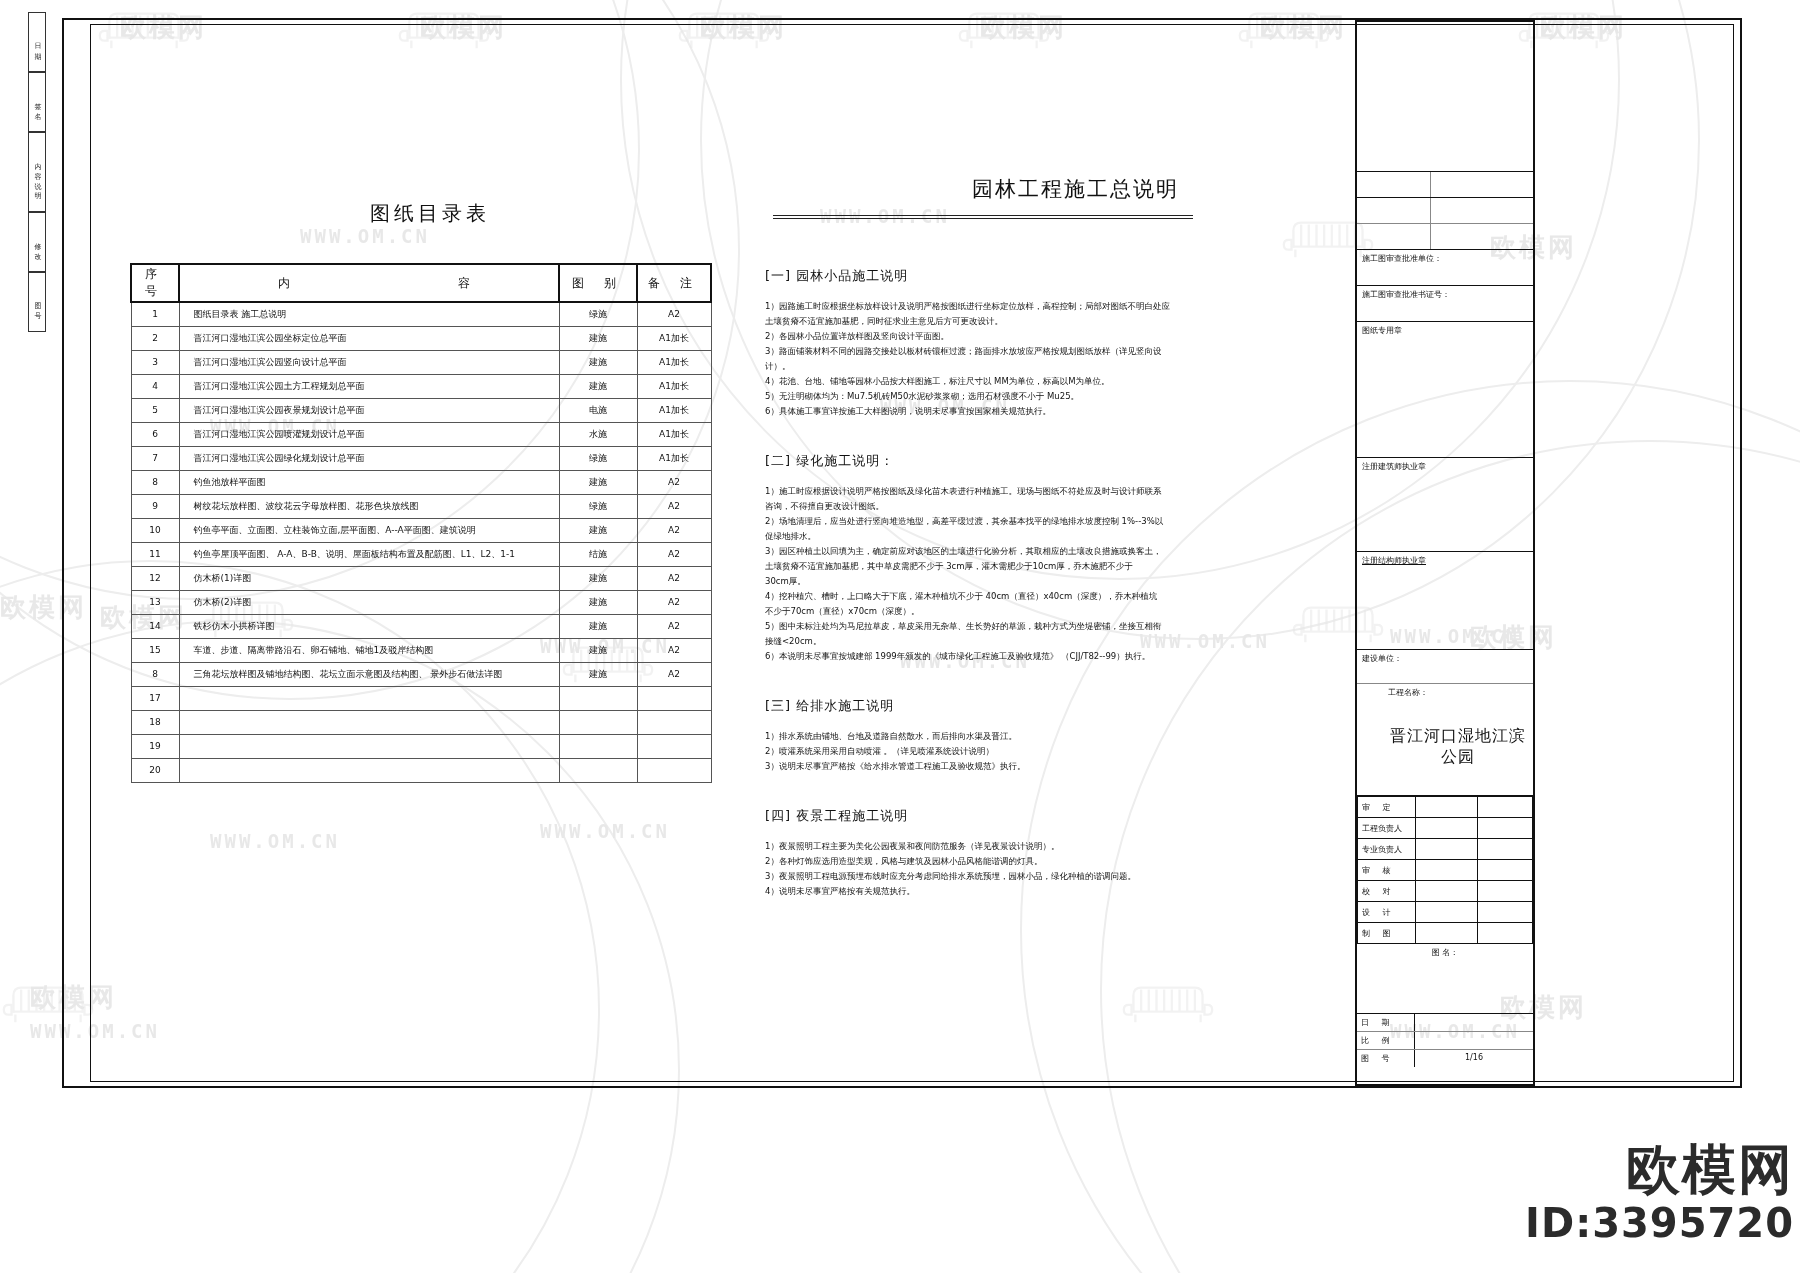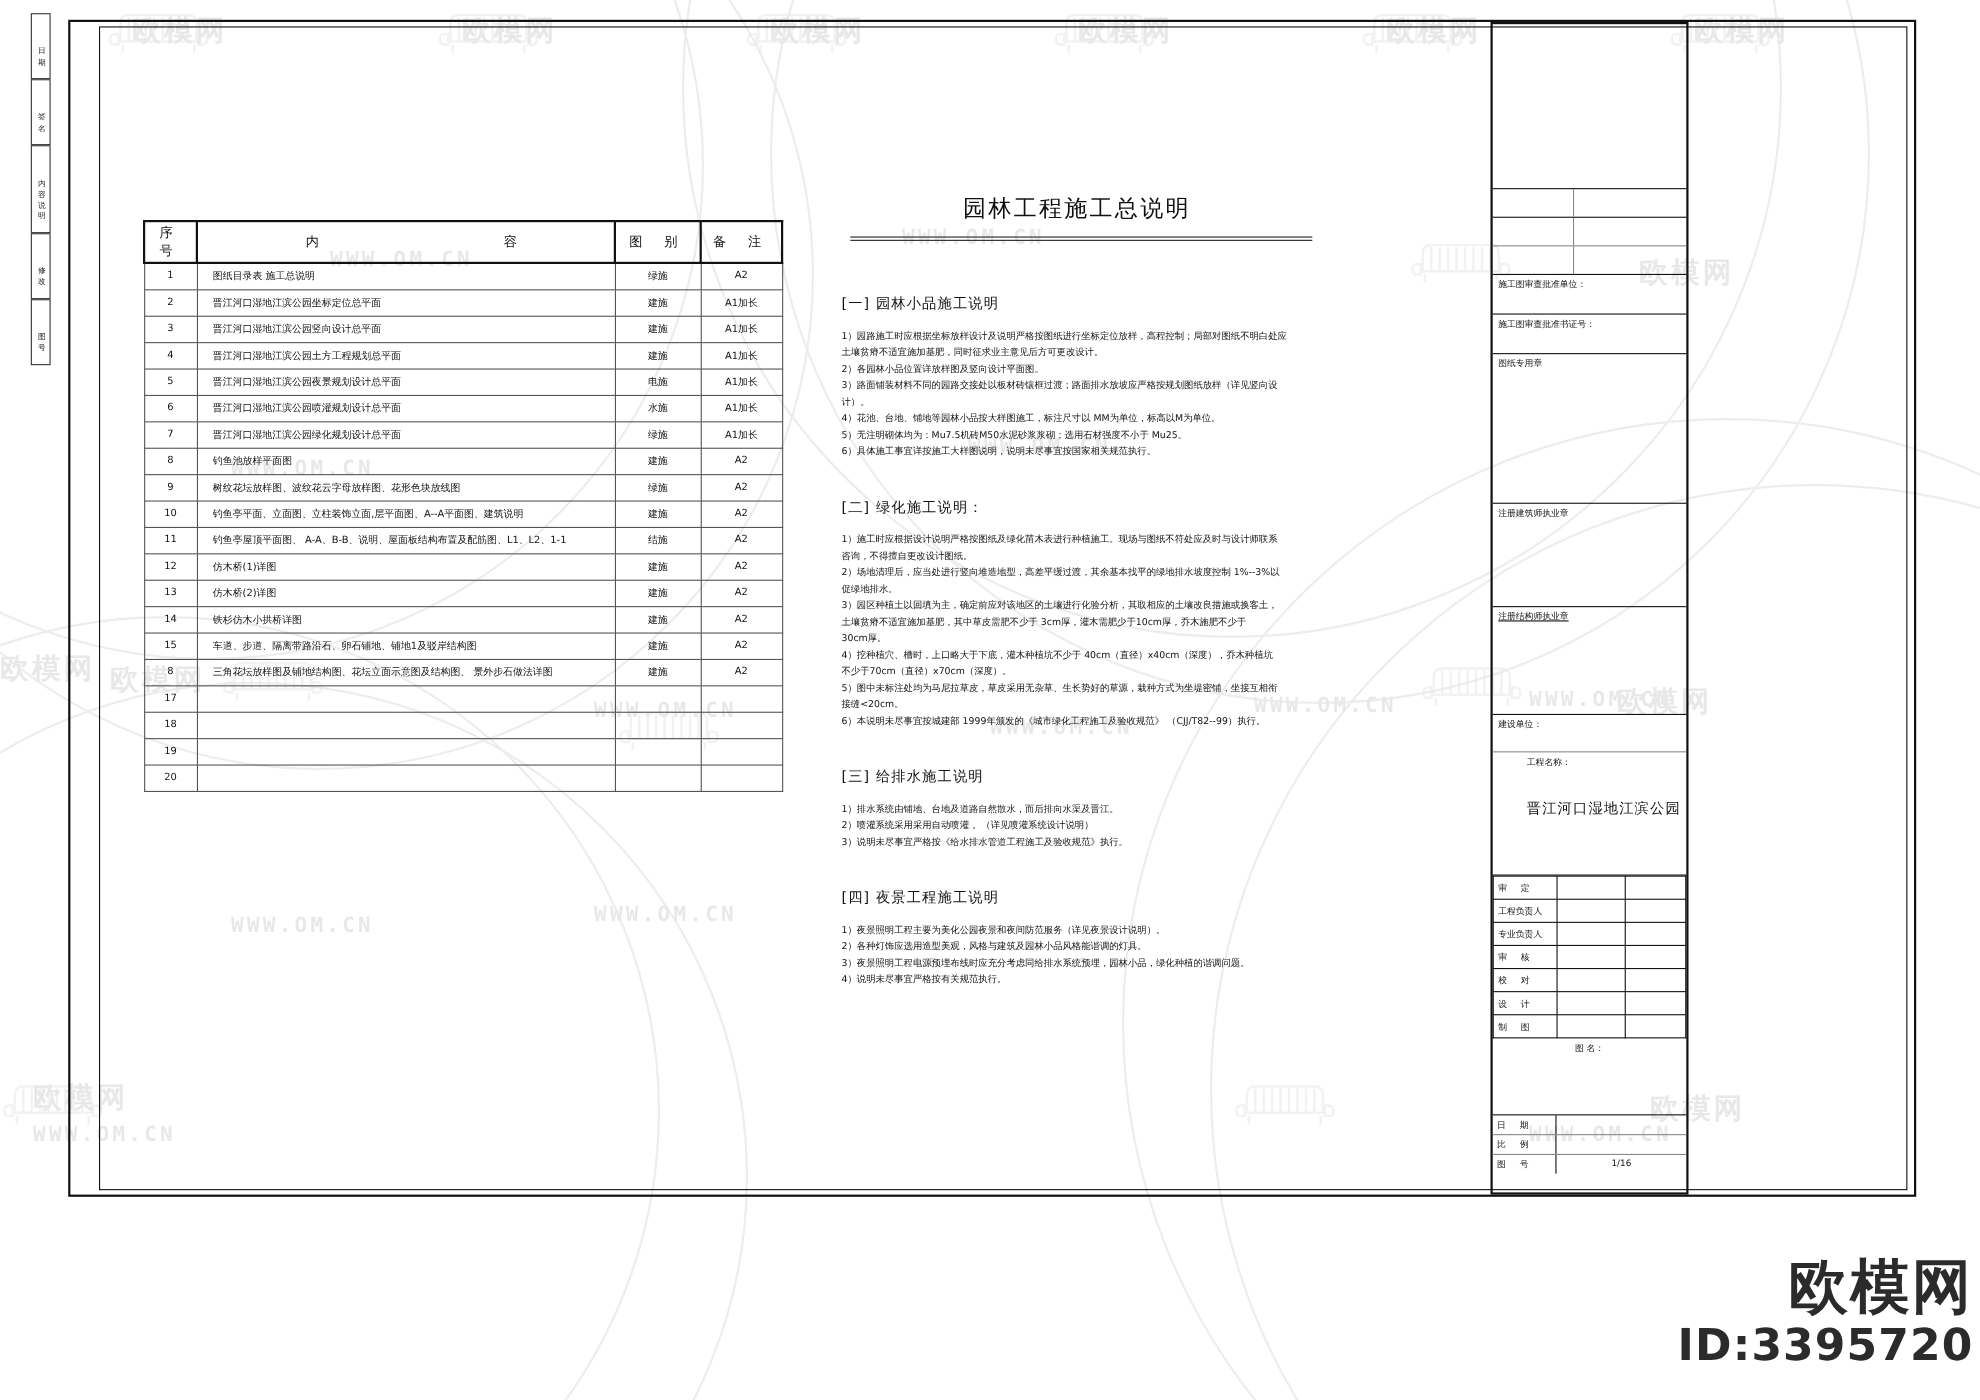--- a/index.html
+++ b/index.html
@@ -112,21 +112,21 @@
 
   
   .notes {
     position:absolute; left:765px; top:175px;
     width:560px; z-index:20;
     color:#111;
   }
   .notes-title {
     font-size:21px;
     letter-spacing:2px;
-    text-align:center;
+    text-align:right;
     padding-bottom:4px;
     margin:0 0 8px 14px;
     font-weight:400;
     width:400px;
   }
   .title-rule { width:420px; margin:0 0 48px 8px; }
   .title-rule div { border-top:1px solid #222; }
   .title-rule div:first-child { margin-bottom:2px; }
 
   .sec-head {
@@ -167,21 +167,21 @@
   .sig-table td.lab {
     width:58px;
     letter-spacing:5px;
     white-space:nowrap;
   }
   .sig-table td.lab.tight { letter-spacing:0px; }
   .sig-table td.v1 { width:62px; }
   .sig-table td.v2 { }
 
   .proj-name {
-    font-size:13px;
+    font-size:16px;
     letter-spacing:1px;
     text-align:center;
     padding-top:28px;
   }
 
   .num-row { display:flex; }
   .num-row .nl { width:58px; border-right:1px solid #111; letter-spacing:5px; padding:3px 4px; }
   .num-row .nv { flex:1; padding:3px 4px; text-align:center; }
 
   
@@ -371,20 +371,21 @@
 
 <div class="rev-strip">
   <div class="rv-box" style="left:16px; top:0px;   width:18px; height:60px;">日 期</div>
   <div class="rv-box" style="left:16px; top:60px;  width:18px; height:60px;">签 名</div>
   <div class="rv-box" style="left:16px; top:120px; width:18px; height:80px;">内 容 说 明</div>
   <div class="rv-box" style="left:16px; top:200px; width:18px; height:60px;">修 改</div>
   <div class="rv-box" style="left:16px; top:260px; width:18px; height:60px;">图 号</div>
 </div>
 
 <div class="dir-wrap">
+  <div class="dir-title">图纸目录表</div>
   <table class="dir">
     <thead>
       <tr>
         <th class="c-no">序 号</th>
         <th class="c-cont">
           <div class="hdr-split">
             <span>内</span>
             <span>容</span>
           </div>
         </th>

